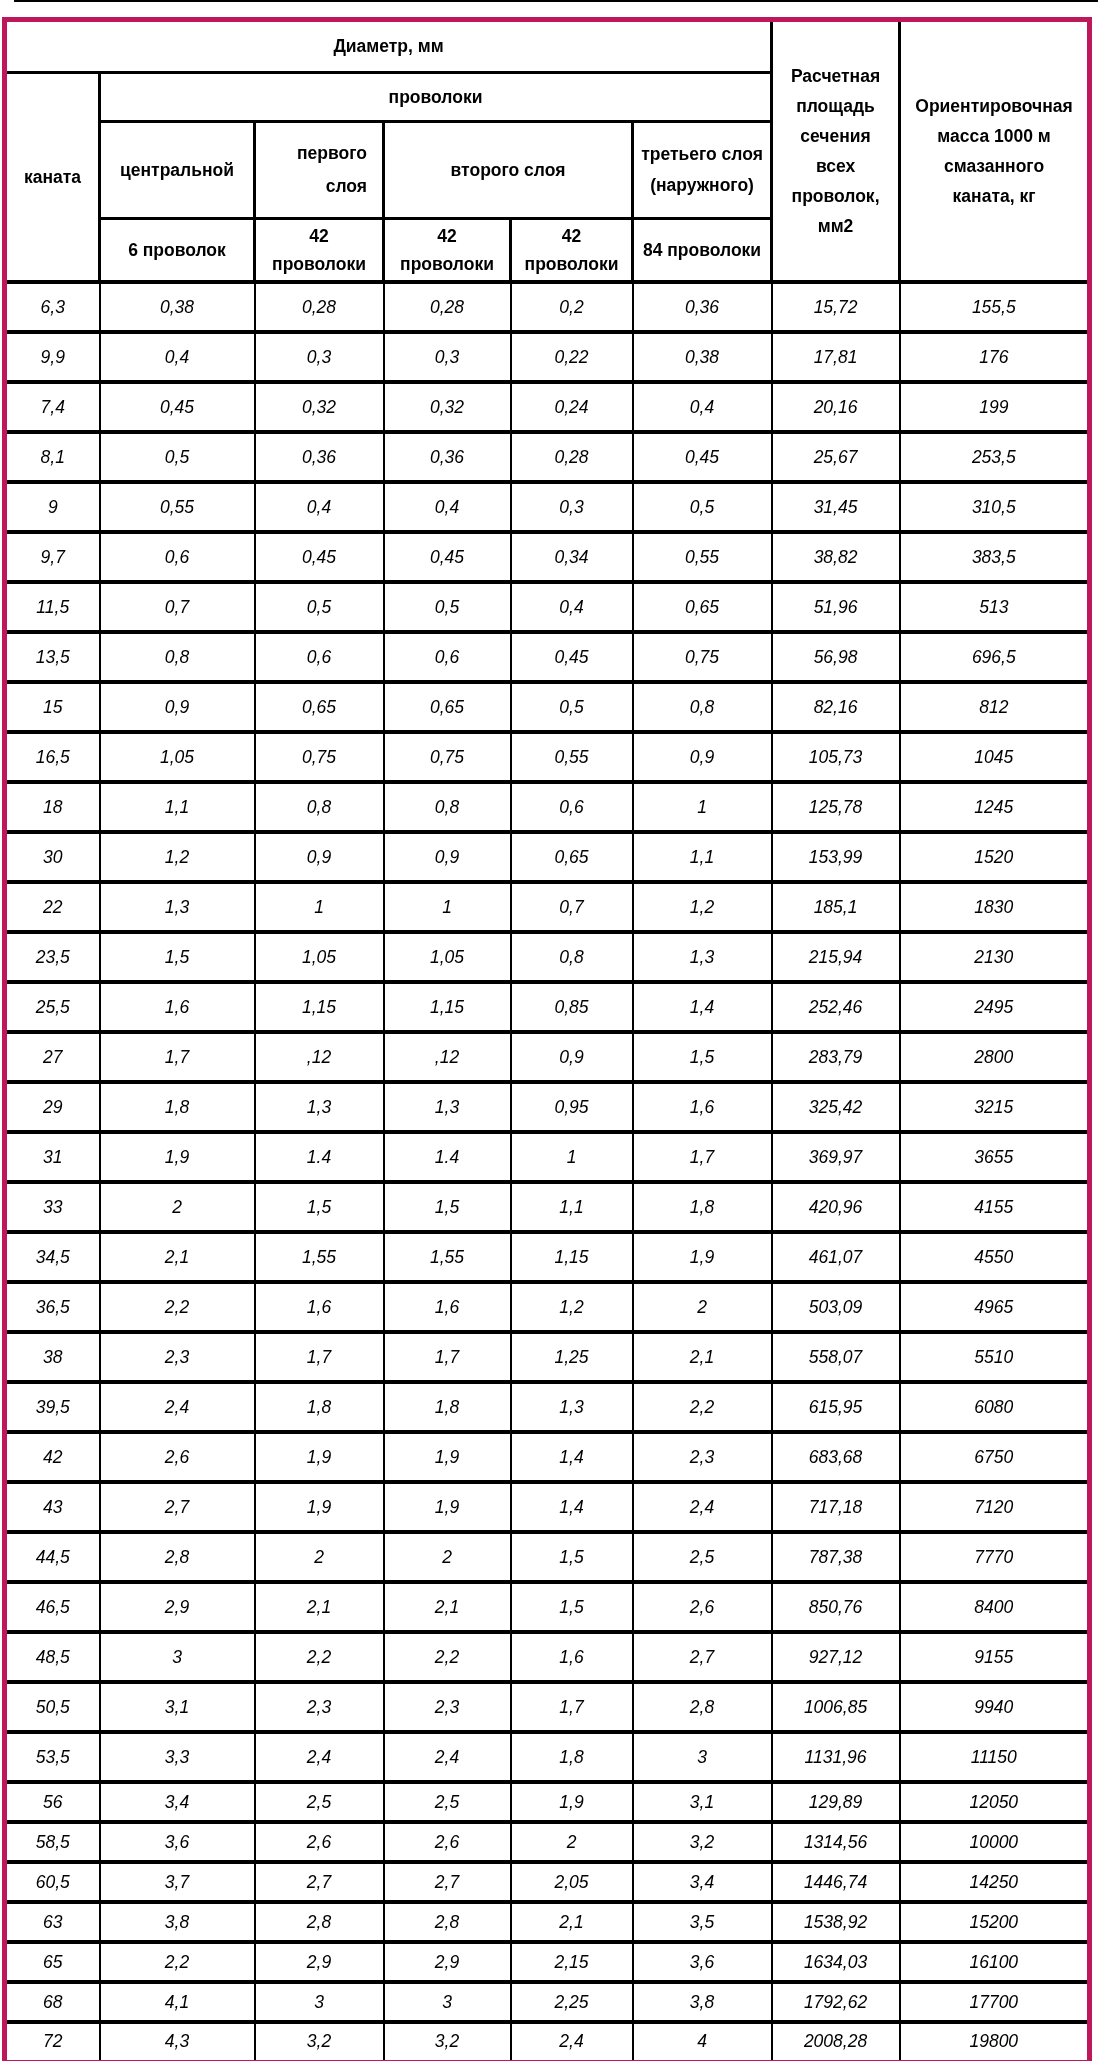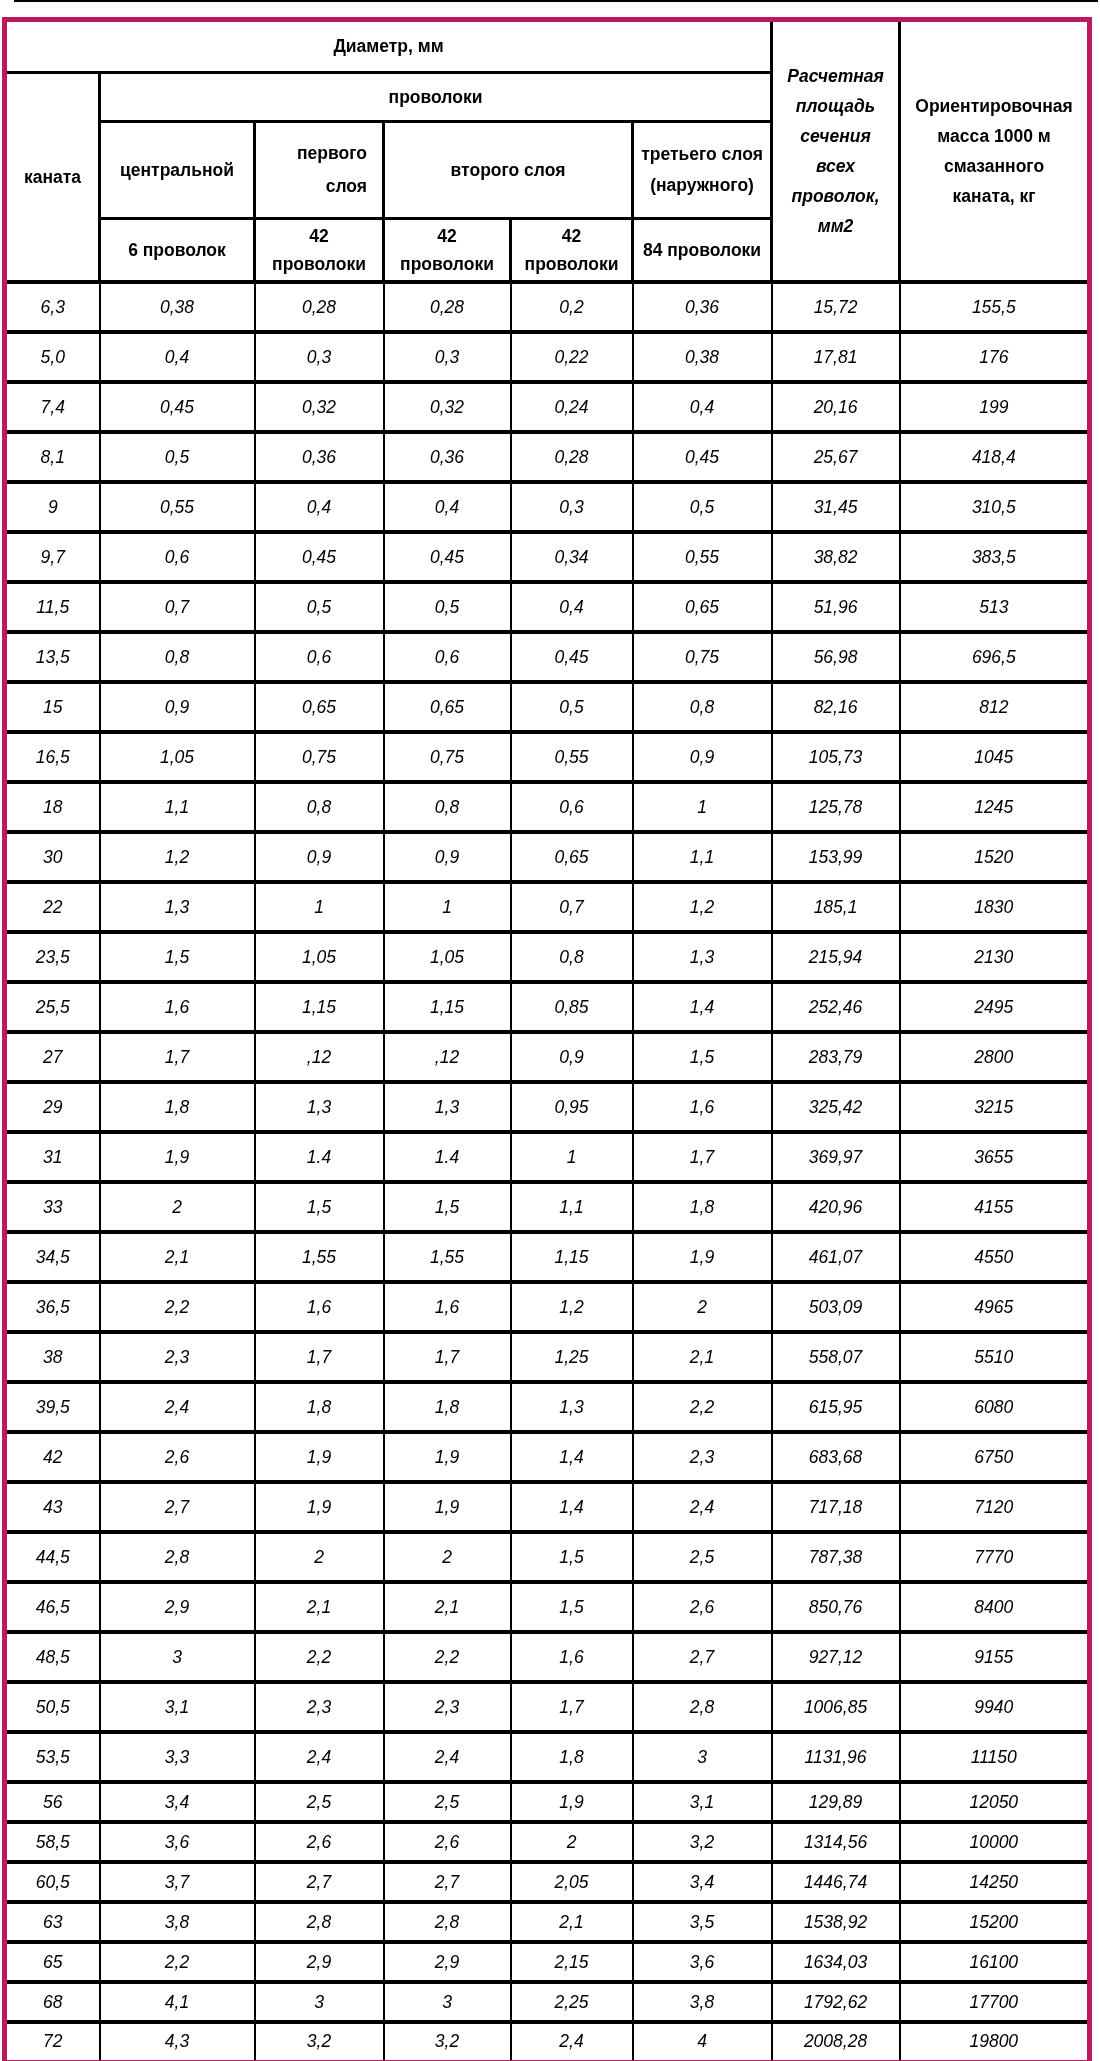--- a/index.html
+++ b/index.html
@@ -53,21 +53,21 @@
     font-size: 17.5px;
     font-weight: normal;
   }
   tr.hdr-diameter    { height: 53px; }
   tr.hdr-wires       { height: 49px; }
   tr.hdr-layers      { height: 97px; }
   tr.hdr-counts      { height: 51px; }
   tr.hdr-counts th   { border-bottom: 4px solid #000000; line-height: 1.6; }
   tbody tr           { height: 50px; font-style: italic; }
   tbody tr.compact   { height: 40px; }
-  .th-area  { line-height: 1.72; padding: 0 8px; font-style: italic; }
+  .th-area  { line-height: 1.72; padding: 0 8px; }
   .th-mass  { line-height: 1.72; padding: 0 12px; }
   .narrow-first span   { display: inline-block; max-width: 96px;  line-height: 1.9; text-align: right; }
   .narrow-42 span      { display: inline-block; max-width: 94px;  line-height: 1.6; }
   .th-third span       { display: inline-block; max-width: 136px; line-height: 1.75; }
 </style>
 </head>
 <body>
 
 <div class="top-artifact"></div>
 
@@ -111,21 +111,21 @@
         <td>6,3</td>
         <td>0,38</td>
         <td>0,28</td>
         <td>0,28</td>
         <td>0,2</td>
         <td>0,36</td>
         <td>15,72</td>
         <td>155,5</td>
       </tr>
       <tr>
-        <td>5,0</td>
+        <td>9,9</td>
         <td>0,4</td>
         <td>0,3</td>
         <td>0,3</td>
         <td>0,22</td>
         <td>0,38</td>
         <td>17,81</td>
         <td>176</td>
       </tr>
       <tr>
         <td>7,4</td>
@@ -138,21 +138,21 @@
         <td>199</td>
       </tr>
       <tr>
         <td>8,1</td>
         <td>0,5</td>
         <td>0,36</td>
         <td>0,36</td>
         <td>0,28</td>
         <td>0,45</td>
         <td>25,67</td>
-        <td>418,4</td>
+        <td>253,5</td>
       </tr>
       <tr>
         <td>9</td>
         <td>0,55</td>
         <td>0,4</td>
         <td>0,4</td>
         <td>0,3</td>
         <td>0,5</td>
         <td>31,45</td>
         <td>310,5</td>

